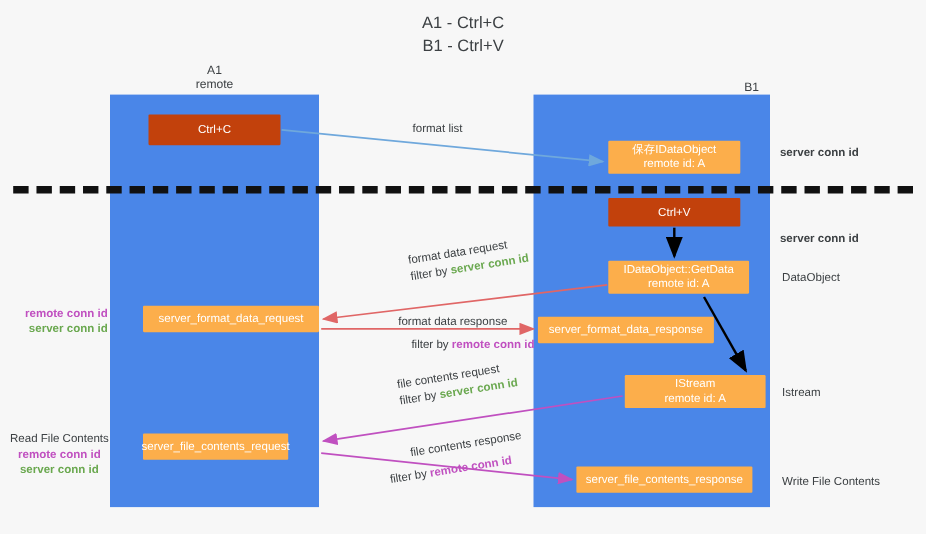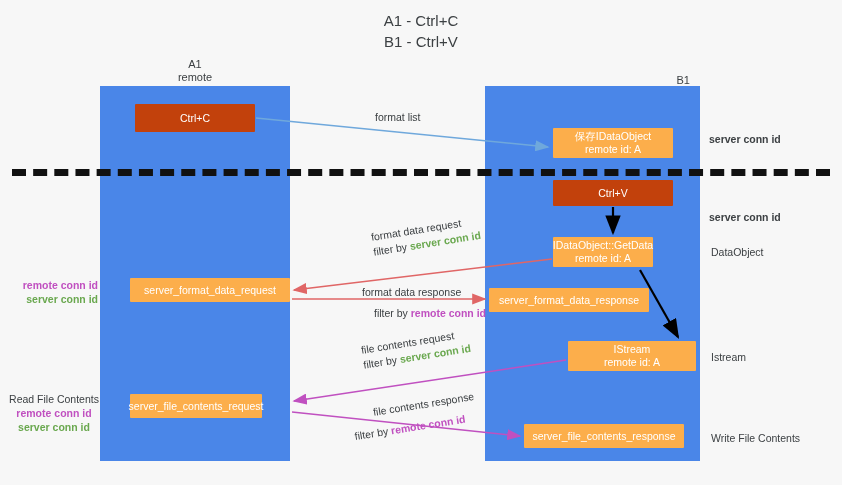--- a/index.html
+++ b/index.html
@@ -50,21 +50,21 @@
     border-radius:1px;
     padding:2px 4px;
   }
   .node.green{background:#c2410c;}
   .node.orange{background:#fcae4b;}
   .node .l2{font-size:10.5px;}
 
   #node-ctrlc{left:135px;top:104px;width:120px;height:28px;}
   #node-save-idataobject{left:553px;top:128px;width:120px;height:30px;}
   #node-ctrlv{left:553px;top:180px;width:120px;height:26px;}
-  #node-getdata{left:553px;top:237px;width:100px;height:30px;}
+  #node-getdata{left:553px;top:237px;width:128px;height:30px;}
   #node-fmt-req{left:130px;top:278px;width:160px;height:24px;}
   #node-fmt-resp{left:489px;top:288px;width:160px;height:24px;}
   #node-istream{left:568px;top:341px;width:128px;height:30px;}
   #node-file-req{left:130px;top:394px;width:132px;height:24px;}
   #node-file-resp{left:524px;top:424px;width:160px;height:24px;}
 
   
   .edge-label{
     font-size:10.5px;line-height:15px;color:#3c4043;
     white-space:nowrap;

